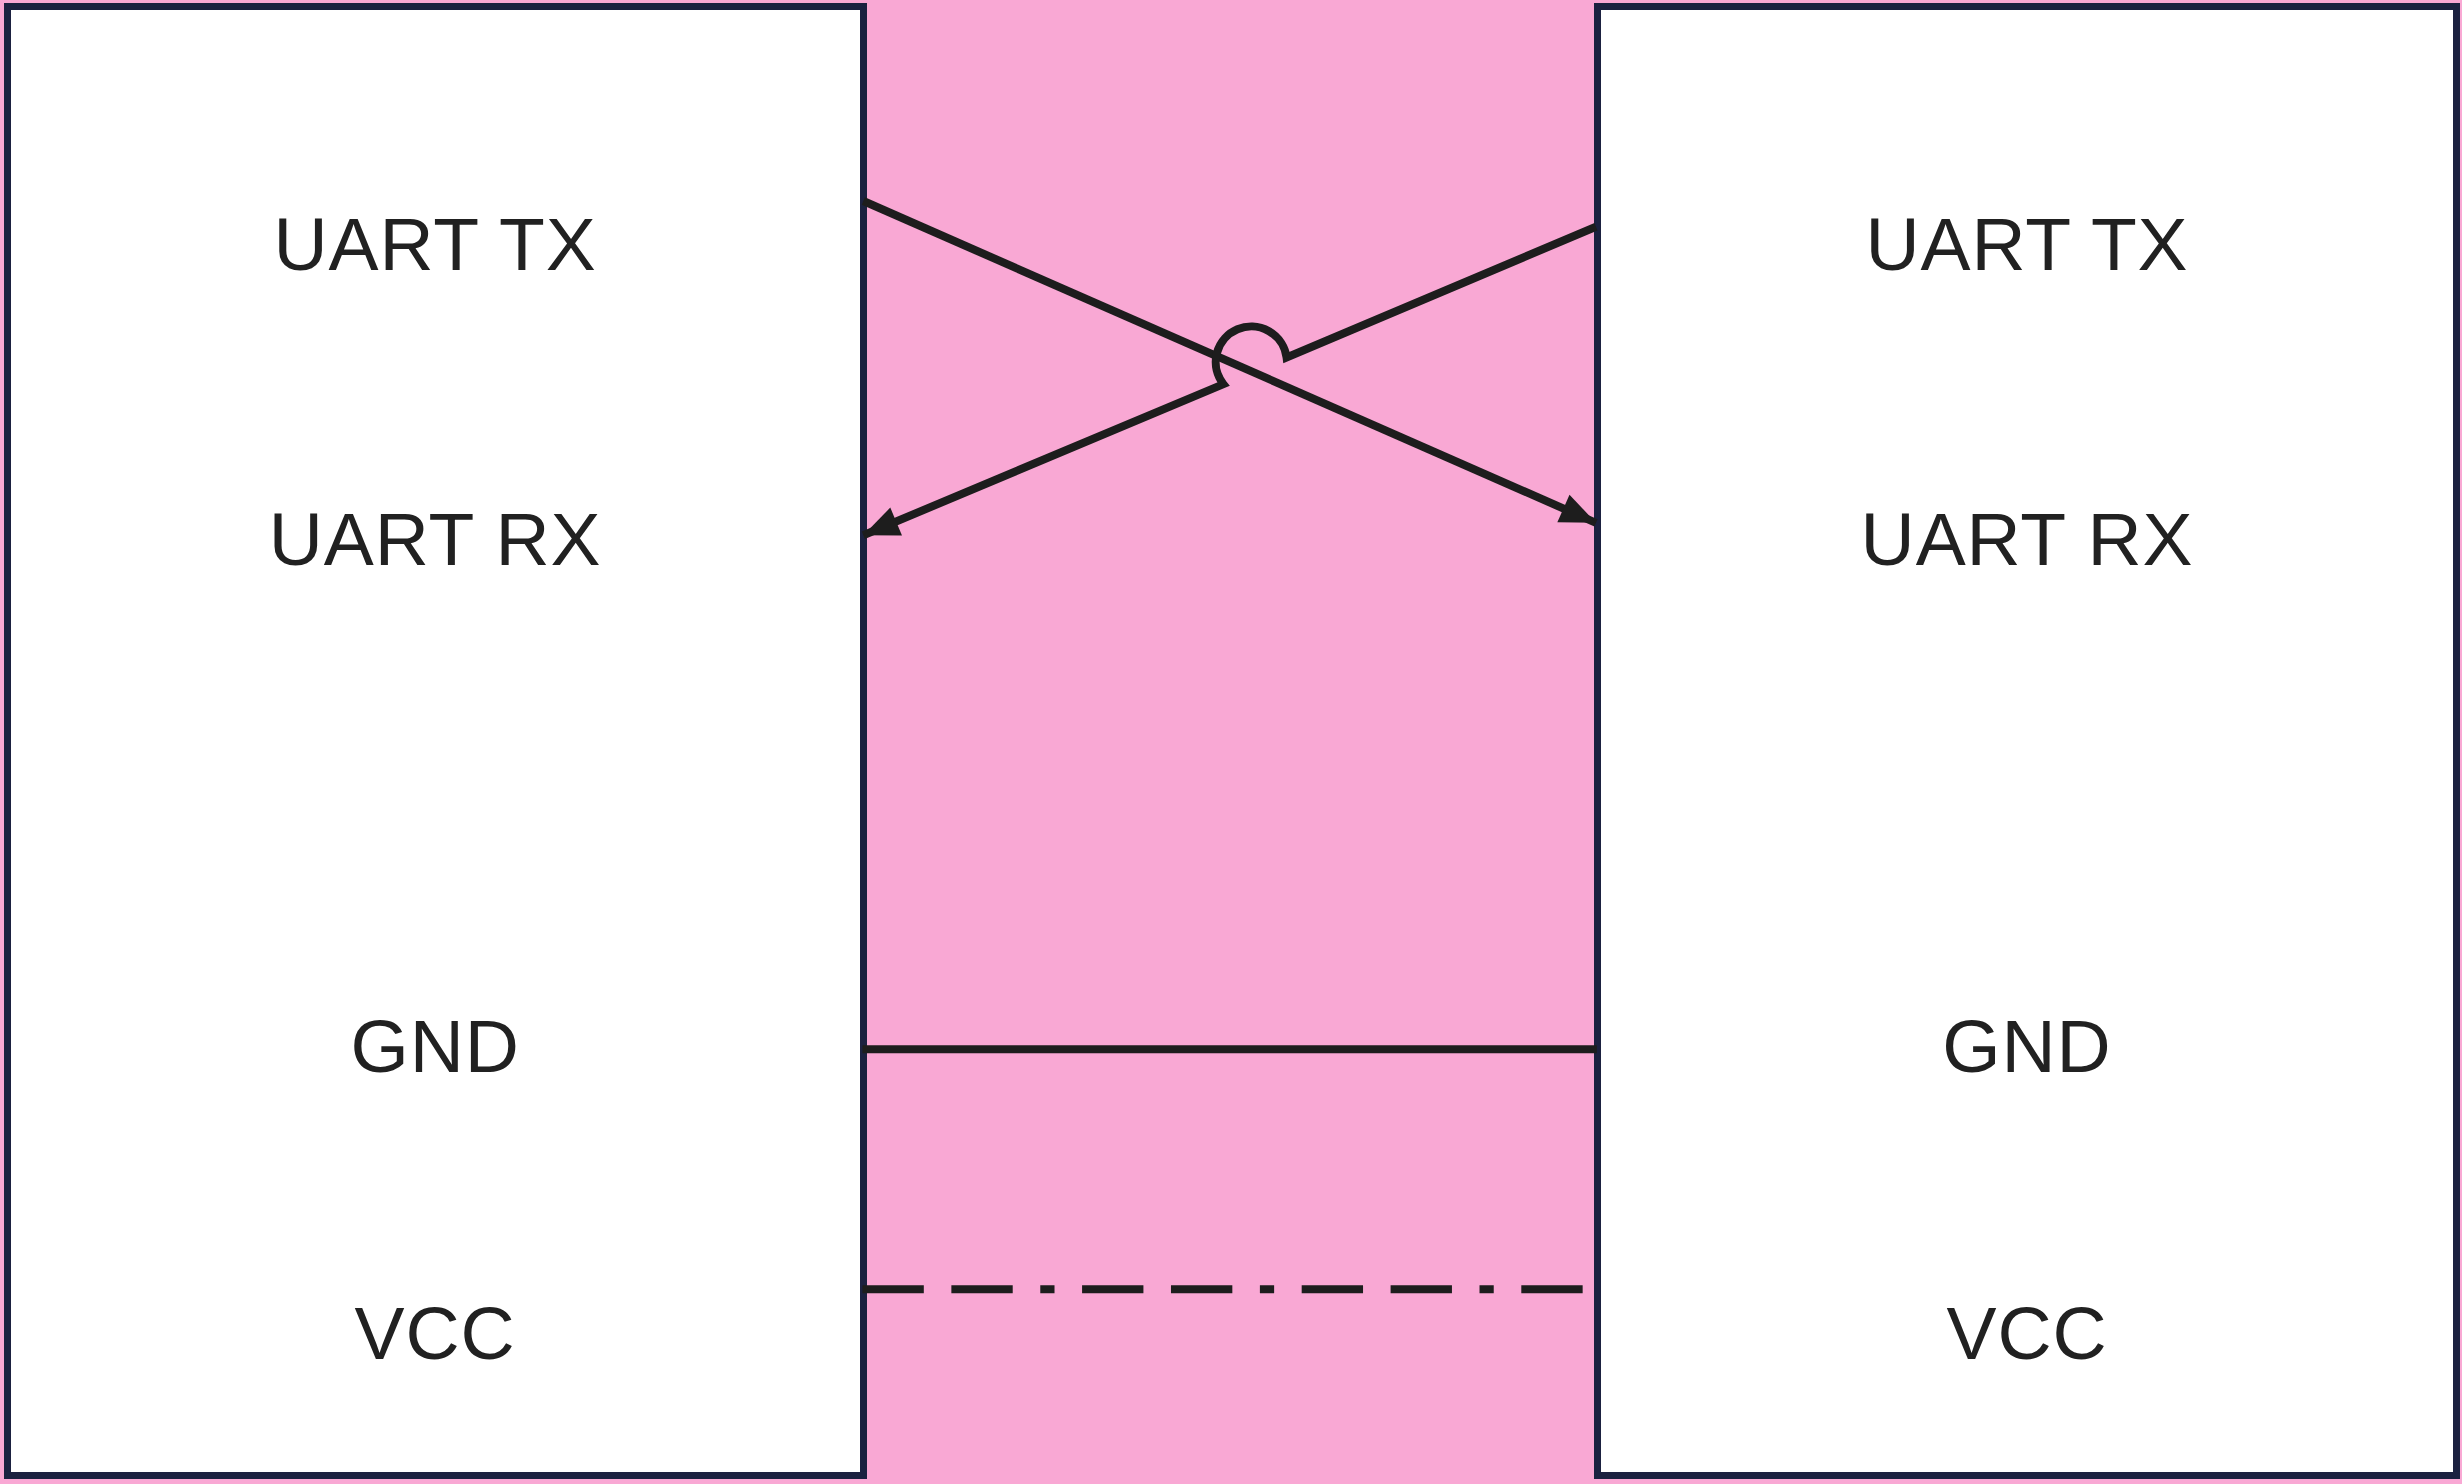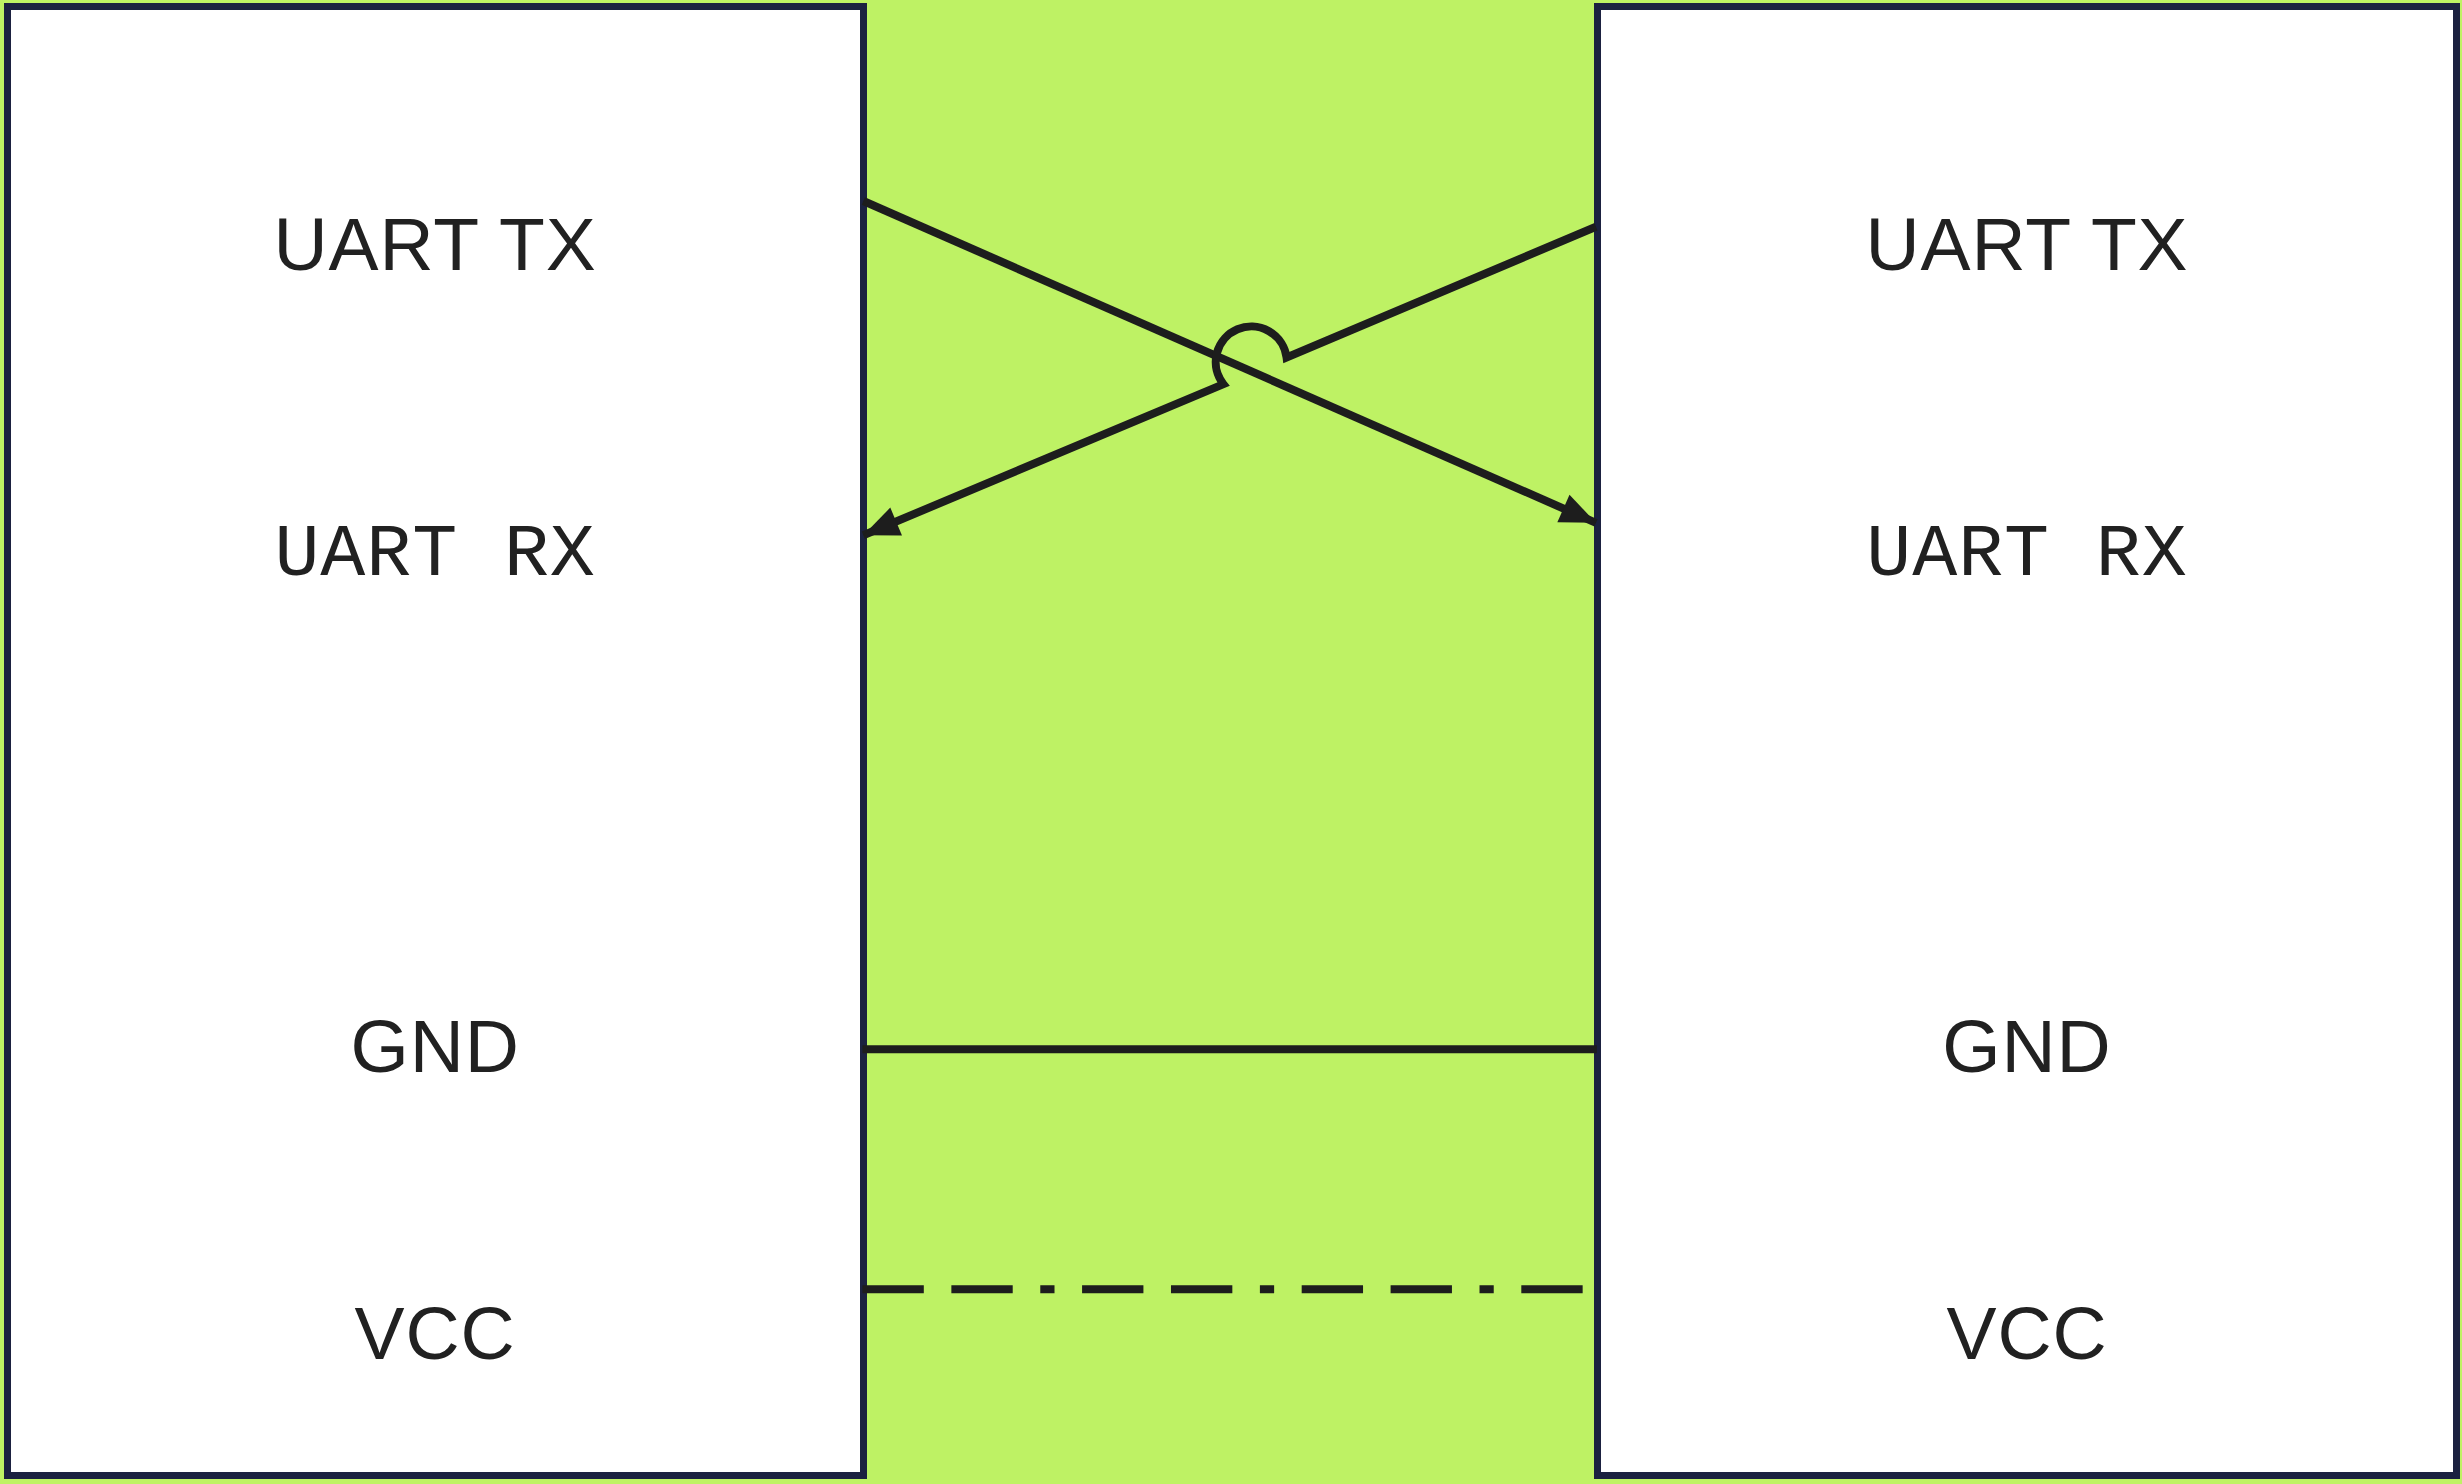--- a/index.html
+++ b/index.html
@@ -3,40 +3,40 @@
 <meta charset="utf-8">
 <style>
   html,body{margin:0;padding:0;}
   body{
     width:2462px;height:1484px;
     background:#ffffff;
     font-family:"Liberation Sans",sans-serif;
     position:relative;
     overflow:hidden;
   }
-  .canvas{position:absolute;left:0;top:0;width:2462px;height:1484px;background:#bef264;}
+  .canvas{position:absolute;left:0;top:0;width:2462px;height:1484px;background:#f9a8d4;}
   .device-box{
     position:absolute;top:2.7px;height:1476px;
     border:7.1px solid #1b2140;
     background:#ffffff;
     box-sizing:border-box;
   }
   .device-box.left{left:3.6px;width:863px;}
   .device-box.right{left:1594px;width:866px;}
   .pin{
     position:absolute;left:0;right:0;
     text-align:center;
     font-size:75px;
     line-height:107px;height:107px;
     color:#212121;
     letter-spacing:0.9px;
     white-space:nowrap;
   }
   .pin.row-tx{top:181px;}
-  .pin.row-rx{top:492px;font-family:Liberation Mono, monospace;}
+  .pin.row-rx{top:476px;}
   .pin.row-gnd{top:983px;}
   .pin.row-vcc{top:1270px;}
   svg.wires{
     position:absolute;left:0;top:0;width:2462px;height:1484px;
     pointer-events:none;
   }
 </style>
 </head>
 <body>
 

